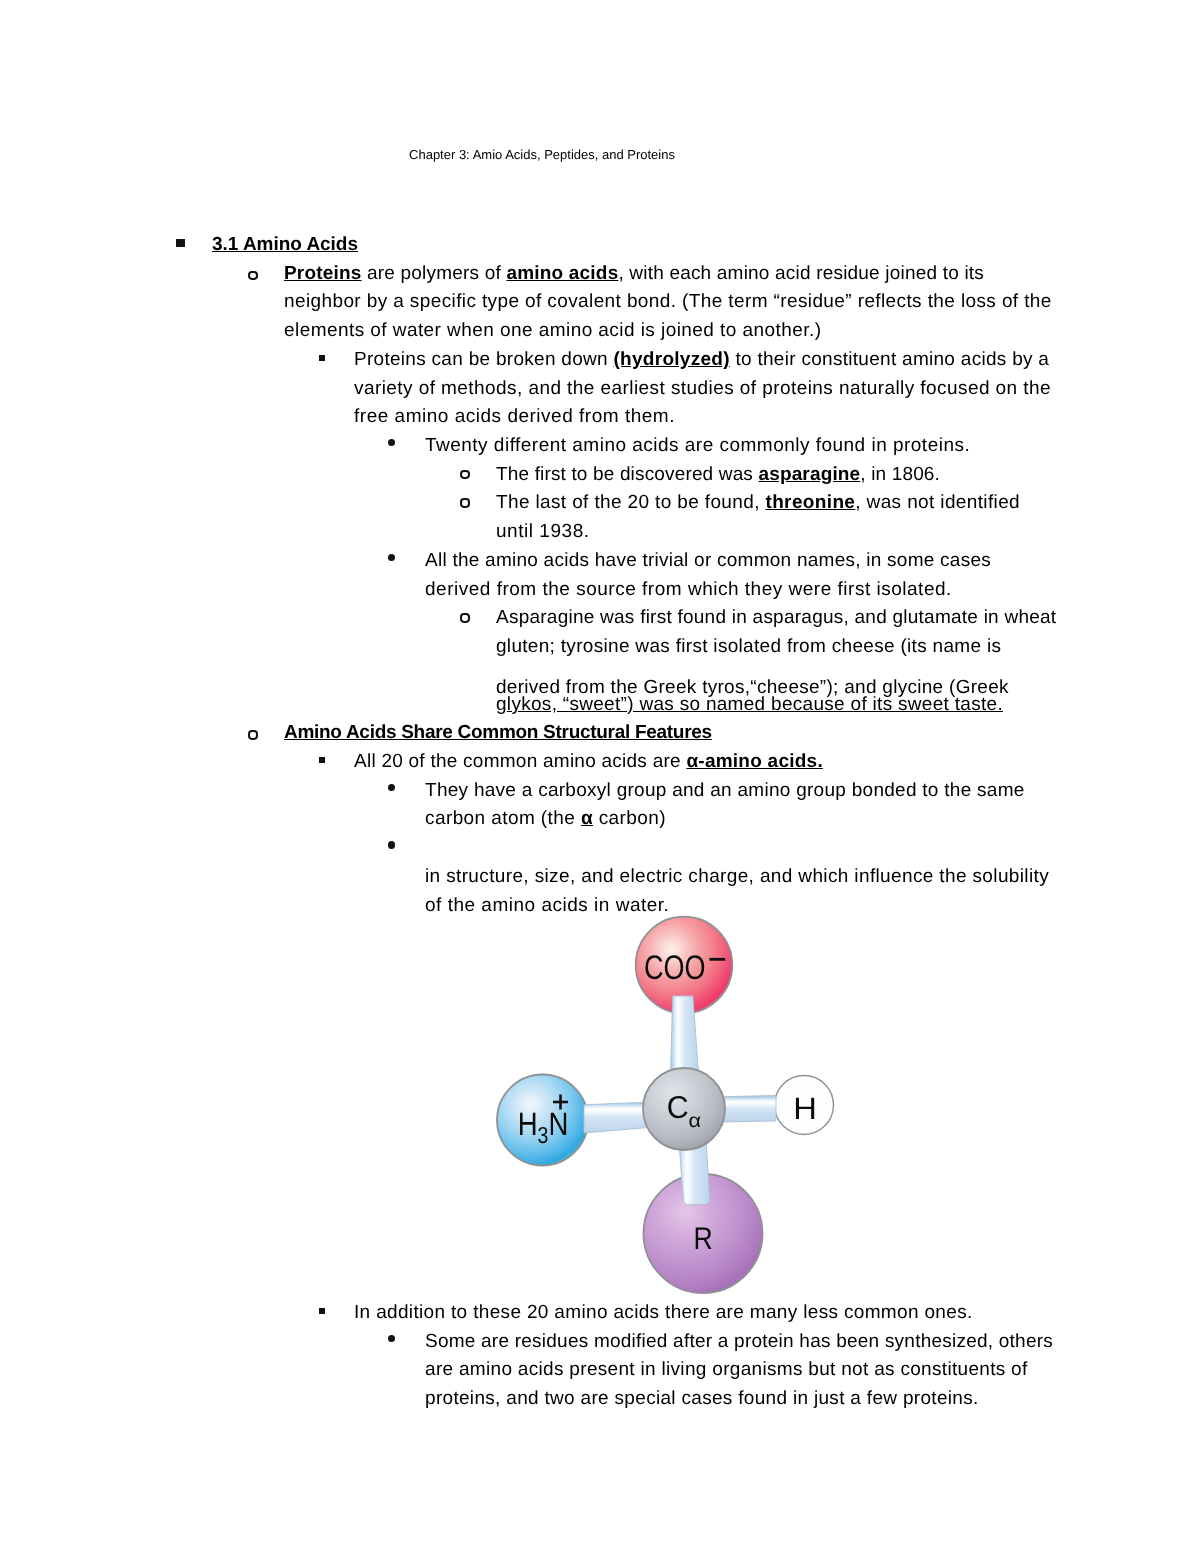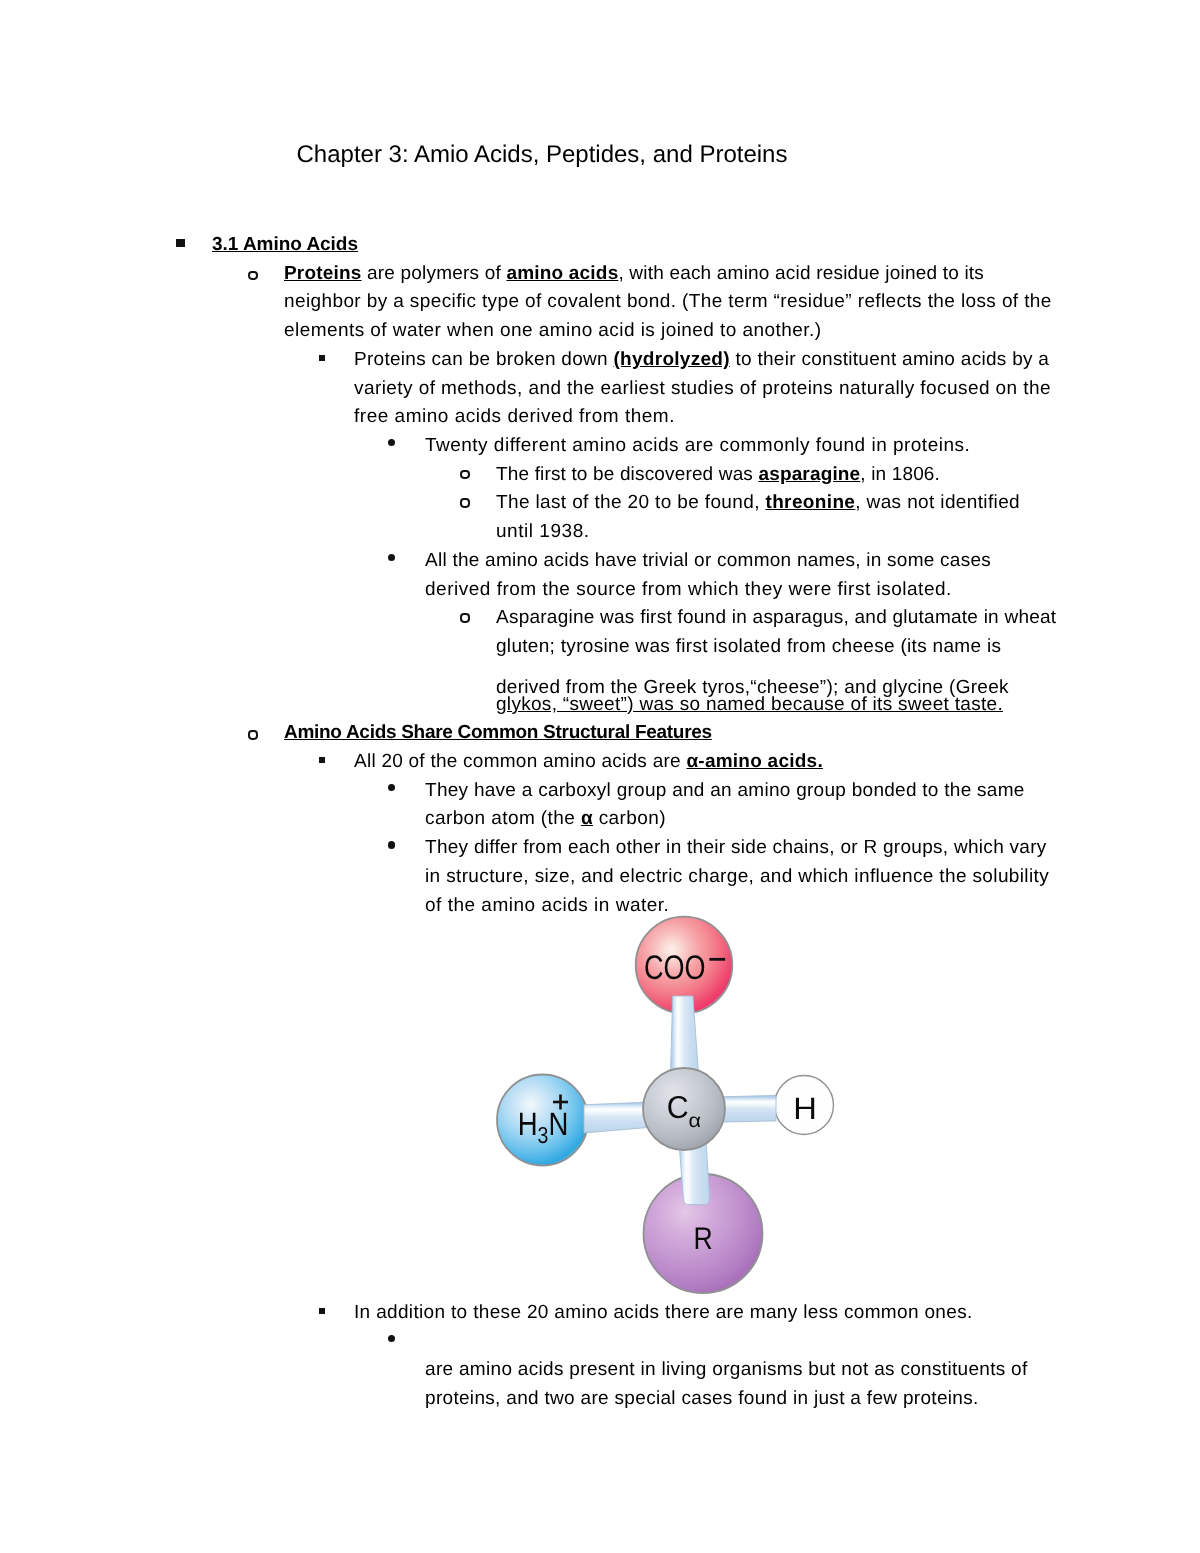--- a/index.html
+++ b/index.html
@@ -4,21 +4,21 @@
 <title>Chapter 3 Notes</title>
 <style>
   html,body{margin:0;padding:0;background:#ffffff;}
   body{width:1200px;height:1553px;position:relative;overflow:hidden;
        font-family:"Liberation Sans", sans-serif;color:#000000;
        -webkit-font-smoothing:antialiased;
        text-rendering:geometricPrecision;}
   .page{position:absolute;left:0;top:0;width:1200px;height:1553px;background:#fff;}
 
   .doc-title{position:absolute;left:0;width:1084px;text-align:center;
-       font-size:24px;line-height:28.72px;white-space:pre;
+       font-size:13px;line-height:28.72px;white-space:pre;
        transform:translateZ(0);will-change:transform;}
 
   .content{position:absolute;left:0;top:0;width:1200px;}
 
   .row{position:absolute;left:0;width:1200px;height:28.72px;font-size:19px;
        line-height:28.72px;white-space:pre;}
   .mk{position:absolute;display:block;}
   .mk-sq{background:#111;}
   .mk-dot{background:#111;border-radius:50%;}
   .mk-ring{border:2.5px solid #111;border-radius:38%/44%;box-sizing:border-box;}
@@ -51,25 +51,25 @@
       <div class="row" style="top: 546.92px;"><span class="mk mk-dot" aria-label="•" style="left: 388px; top: 7px; width: 7.4px; height: 7.4px;"></span><span class="tx" style="left: 425px; letter-spacing: 0.2508px;"><span>All the amino acids have trivial or common names, in some cases</span></span></div>
       <div class="row" style="top: 575.64px;"><span class="tx" style="left: 425px; letter-spacing: 0.5087px;"><span>derived from the source from which they were first isolated.</span></span></div>
       <div class="row" style="top: 604.36px;"><span class="mk mk-ring" aria-label="o" style="left: 459.8px; top: 9px; width: 10.4px; height: 9.4px;"></span><span class="tx" style="left: 496px; letter-spacing: 0.2441px;"><span>Asparagine was first found in asparagus, and glutamate in wheat</span></span></div>
       <div class="row" style="top: 633.08px;"><span class="tx" style="left: 496px; letter-spacing: 0.307px;"><span>gluten; tyrosine was first isolated from cheese (its name is</span></span></div>
       <div class="row" style="top: 674px; padding-left: 44px;"><span class="tx" style="left: 496px; letter-spacing: 0.2845px;"><span>derived from the Greek tyros,“cheese”); and glycine (Greek</span></span></div>
       <div class="row" style="top: 690.52px;"><span class="tx" style="left: 496px; letter-spacing: 0.2986px; text-decoration: underline;"><span>glykos, “sweet”) was so named because of its sweet taste.</span></span></div>
       <div class="row" style="top: 719.24px;"><span class="mk mk-ring" aria-label="o" style="left: 248px; top: 10.9px; width: 10.4px; height: 9.4px;"></span><span class="tx" style="left: 284px; letter-spacing: -0.2912px;"><span class="b">Amino Acids Share Common Structural Features</span></span></div>
       <div class="row" style="top: 747.96px;"><span class="mk mk-sq" aria-label="▪" style="left: 318.8px; top: 9.5px; width: 6.4px; height: 6px;"></span><span class="tx" style="left: 354px; letter-spacing: 0.249px;"><span>All 20 of the common amino acids are </span><span class="b">α-amino acids.</span></span></div>
       <div class="row" style="top: 776.68px;"><span class="mk mk-dot" aria-label="•" style="left: 388px; top: 7px; width: 7.4px; height: 7.4px;"></span><span class="tx" style="left: 425px; letter-spacing: 0.2751px;"><span>They have a carboxyl group and an amino group bonded to the same</span></span></div>
       <div class="row" style="top: 805.4px;"><span class="tx" style="left: 425px; letter-spacing: 0.4109px;"><span>carbon atom (the </span><span class="b">α</span><span> carbon)</span></span></div>
-      <div class="row" style="top: 834.12px;"><span class="mk mk-dot" aria-label="•" style="left: 388px; top: 7px; width: 7.4px; height: 7.4px;"></span><span class="tx" style="left: 425px; letter-spacing: 0.2888px;"><span>They differ from each other in their side chains, or R groups, which vary</span></span></div>
+      <div class="row" style="top: 834.12px;"><span class="mk mk-dot" aria-label="•" style="left: 388px; top: 7px; width: 7.4px; height: 7.4px;"></span></div>
       <div class="row" style="top: 862.84px;"><span class="tx" style="left: 425px; letter-spacing: 0.364px;"><span>in structure, size, and electric charge, and which influence the solubility</span></span></div>
       <div class="row" style="top: 891.56px;"><span class="tx" style="left: 425px; letter-spacing: 0.5053px;"><span>of the amino acids in water.</span></span></div>
       <div class="row" style="top: 1298.78px;"><span class="mk mk-sq" aria-label="▪" style="left: 318.8px; top: 9.5px; width: 6.4px; height: 6px;"></span><span class="tx" style="left: 354px; letter-spacing: 0.3372px;"><span>In addition to these 20 amino acids there are many less common ones.</span></span></div>
-      <div class="row" style="top: 1327.5px;"><span class="mk mk-dot" aria-label="•" style="left: 388px; top: 7px; width: 7.4px; height: 7.4px;"></span></div>
+      <div class="row" style="top: 1327.5px;"><span class="mk mk-dot" aria-label="•" style="left: 388px; top: 7px; width: 7.4px; height: 7.4px;"></span><span class="tx" style="left: 425px; letter-spacing: 0.2321px;"><span>Some are residues modified after a protein has been synthesized, others</span></span></div>
       <div class="row" style="top: 1356.22px;"><span class="tx" style="left: 425px; letter-spacing: 0.3104px;"><span>are amino acids present in living organisms but not as constituents of</span></span></div>
       <div class="row" style="top: 1384.94px;"><span class="tx" style="left: 425px; letter-spacing: 0.3111px;"><span>proteins, and two are special cases found in just a few proteins.</span></span></div>
     </div>
 
   <div class="molecule">
     <svg width="400" height="420" viewBox="0 0 400 420">
       <defs>
         <radialGradient id="gRed" cx="37%" cy="34%" r="70%">
           <stop offset="0%" stop-color="#fdf0ec"></stop>
           <stop offset="10%" stop-color="#fbe0da"></stop>

